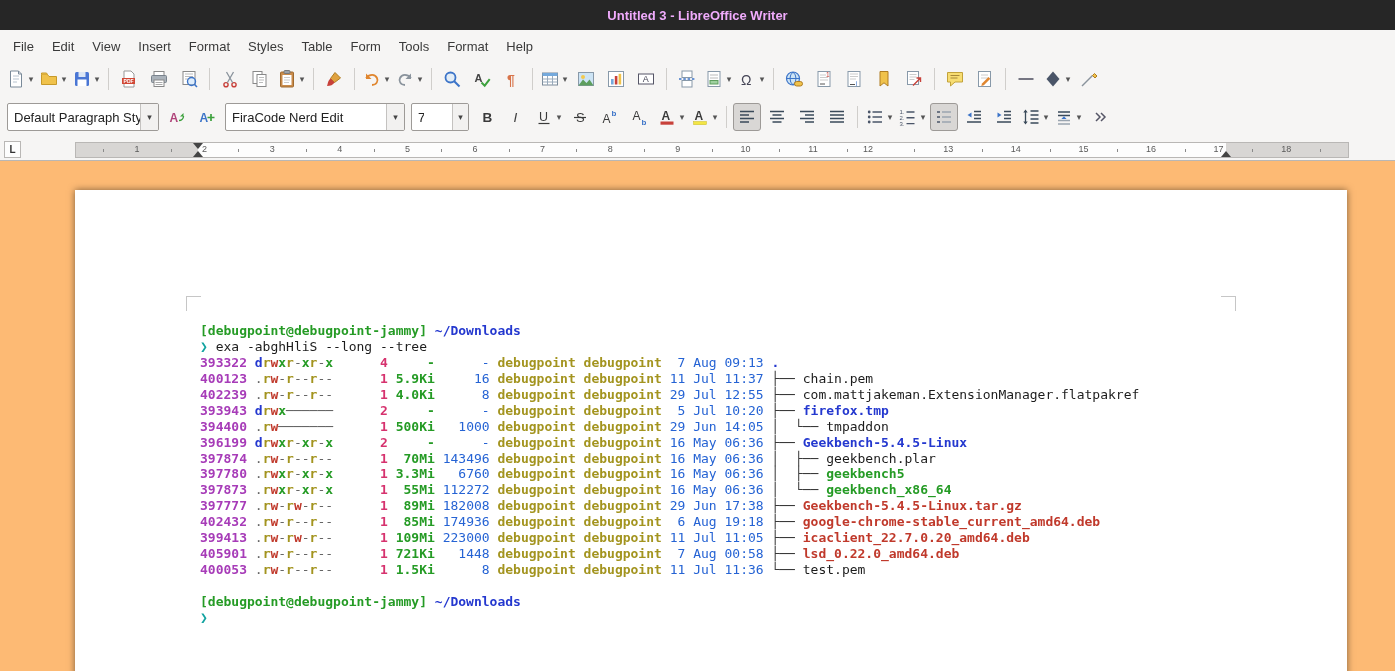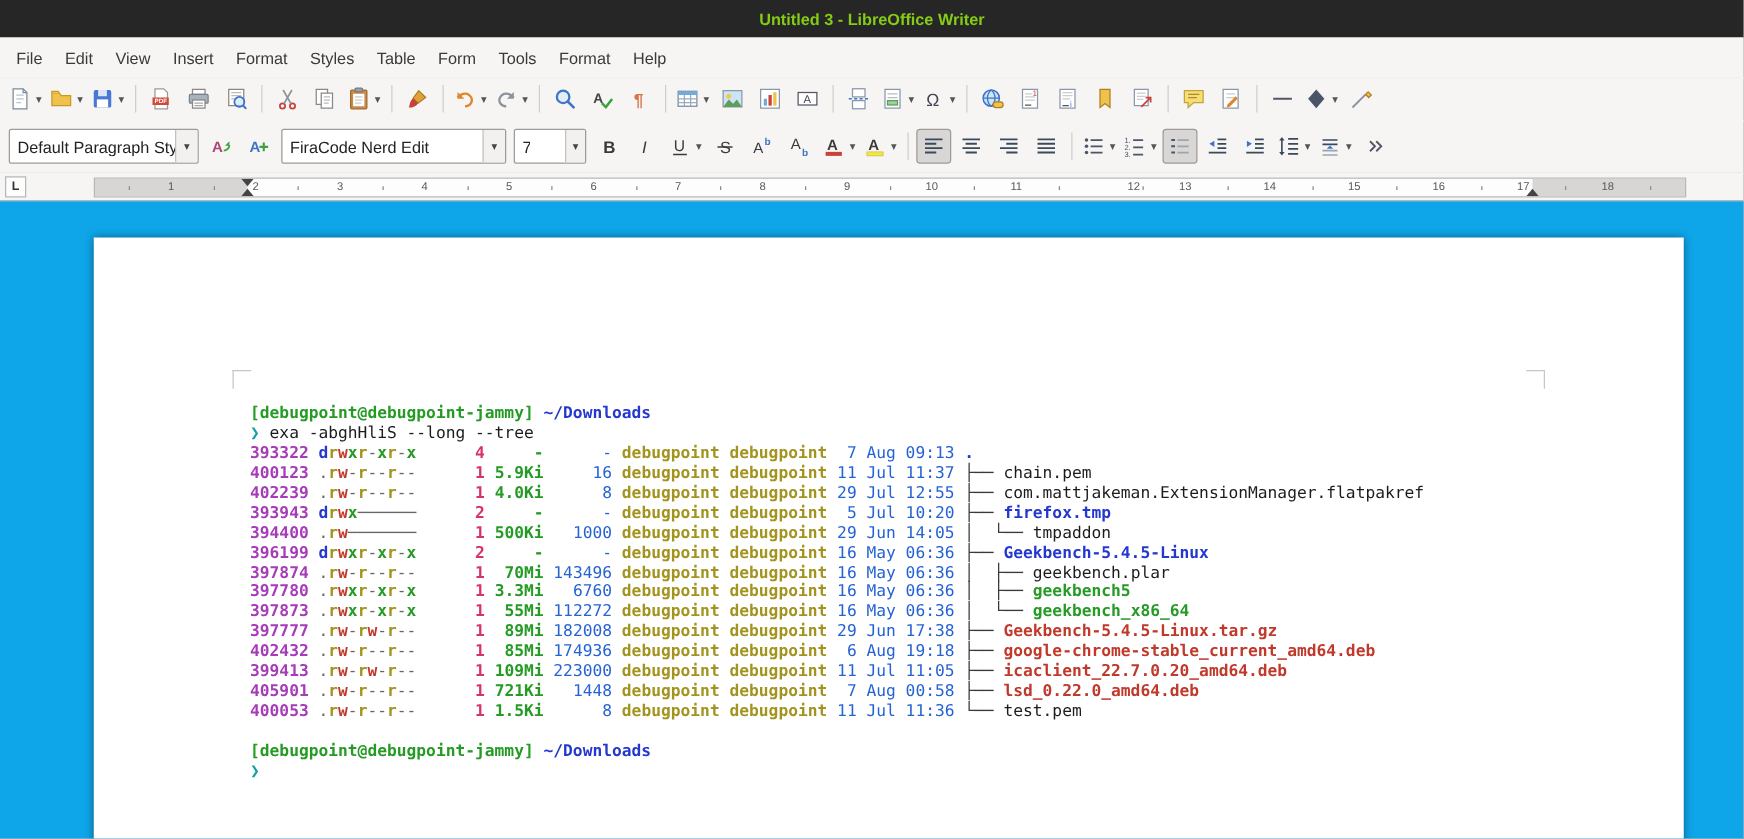--- a/index.html
+++ b/index.html
@@ -1,21 +1,21 @@
 <!DOCTYPE html>
 <html style="--fg: #1c1c1c; --green: #259b25; --blue: #2438cf; --teal: #12a3a0; --purple: #a73cb8; --pink: #d6326e; --red: #c0392b; --yellow: #a3941f; --cyan: #2563d4; --dim: #666666; --tree: #3a3a3a;"><head>
 <meta charset="utf-8">
 <style>
   html,body{margin:0;padding:0;background:#555;}
   .window{position:relative;width:1395px;height:671px;overflow:hidden;background:#f6f5f4;
     font-family:"Liberation Sans",sans-serif;font-size:13px;color:#2e2e2e;}
   
   .titlebar{position:absolute;top:0;left:0;right:0;height:30px;background:#262626;
     display:flex;align-items:center;justify-content:center;}
-  .titlebar span{color:#84cc16;font-weight:bold;font-size:13px;}
+  .titlebar span{color:#f0abfc;font-weight:bold;font-size:13px;}
   
   .menubar{position:absolute;top:30px;left:0;right:0;height:32px;background:#f6f5f4;
     display:flex;align-items:center;padding-left:4px;border-bottom:1px solid #e4e2e0;}
   .menu-item{padding:6px 9px;color:#3a3a3a;cursor:default;border-radius:3px;}
   
   .toolbar{position:absolute;left:0;right:0;display:flex;align-items:center;background:#f6f5f4;
     padding-left:4px;}
   #tbmain{top:62px;height:34px;border-bottom:1px solid #dedcda;}
   #tbfmt{top:96px;height:42px;border-bottom:1px solid #cfcdcb;}
   .tb{height:26px;min-width:26px;display:flex;align-items:center;justify-content:center;
@@ -35,21 +35,21 @@
   .tabstop{position:absolute;left:4px;top:3px;width:15px;height:15px;border:1px solid #b9b7b5;
     background:#fdfdfd;color:#333;font-weight:bold;font-size:10px;display:flex;
     align-items:center;justify-content:center;}
   .ruler-inner{position:absolute;left:75px;top:4px;width:1272px;height:14px;background:#fdfdfd;
     border:1px solid #b9b7b5;overflow:hidden;}
   .ruler-margin{position:absolute;top:0;bottom:0;background:#d8d6d4;}
   .rnum{position:absolute;top:1px;width:18px;text-align:center;font-size:9px;color:#5a5a5a;}
   .rtick{position:absolute;top:6px;width:1px;height:3px;background:#8a8a8a;}
   .rmark{position:absolute;width:0;height:0;}
   
-  .docarea{position:absolute;top:161px;left:0;right:0;bottom:0;background:#0ea5e9;overflow:hidden;}
+  .docarea{position:absolute;top:161px;left:0;right:0;bottom:0;background:#fdba74;overflow:hidden;}
   .page{position:absolute;left:75px;top:29px;width:1272px;height:560px;background:#fff;
     box-shadow:0 0 7px rgba(0,0,0,.5);}
   .corner{position:absolute;width:14px;height:14px;}
   .corner.tl{left:111px;top:106px;border-left:1px solid #c6c6c6;border-top:1px solid #c6c6c6;}
   .corner.tr{left:1146px;top:106px;border-right:1px solid #c6c6c6;border-top:1px solid #c6c6c6;}
   
   .terminal{position:absolute;left:125px;top:133px;
     font-family:"DejaVu Sans Mono",monospace;font-size:13px;color:var(--fg);}
   .tl-line{height:15.95px;white-space:pre;}
   .b{font-weight:bold;}
@@ -476,21 +476,21 @@
         <div class="rnum" style="left: 119.6px;">2</div>
         <div class="rnum" style="left: 187.2px;">3</div>
         <div class="rnum" style="left: 254.8px;">4</div>
         <div class="rnum" style="left: 322.4px;">5</div>
         <div class="rnum" style="left: 390px;">6</div>
         <div class="rnum" style="left: 457.6px;">7</div>
         <div class="rnum" style="left: 525.2px;">8</div>
         <div class="rnum" style="left: 592.8px;">9</div>
         <div class="rnum" style="left: 660.4px;">10</div>
         <div class="rnum" style="left: 728px;">11</div>
-        <div class="rnum" style="left: 822px;">12</div>
+        <div class="rnum" style="left: 783px;">12</div>
         <div class="rnum" style="left: 863.2px;">13</div>
         <div class="rnum" style="left: 930.8px;">14</div>
         <div class="rnum" style="left: 998.4px;">15</div>
         <div class="rnum" style="left: 1066px;">16</div>
         <div class="rnum" style="left: 1133.6px;">17</div>
         <div class="rnum" style="left: 1201.2px;">18</div>
         <div class="rtick" style="left: 27.2px;"></div>
         <div class="rtick" style="left: 94.8px;"></div>
         <div class="rtick" style="left: 162.4px;"></div>
         <div class="rtick" style="left: 230px;"></div>

